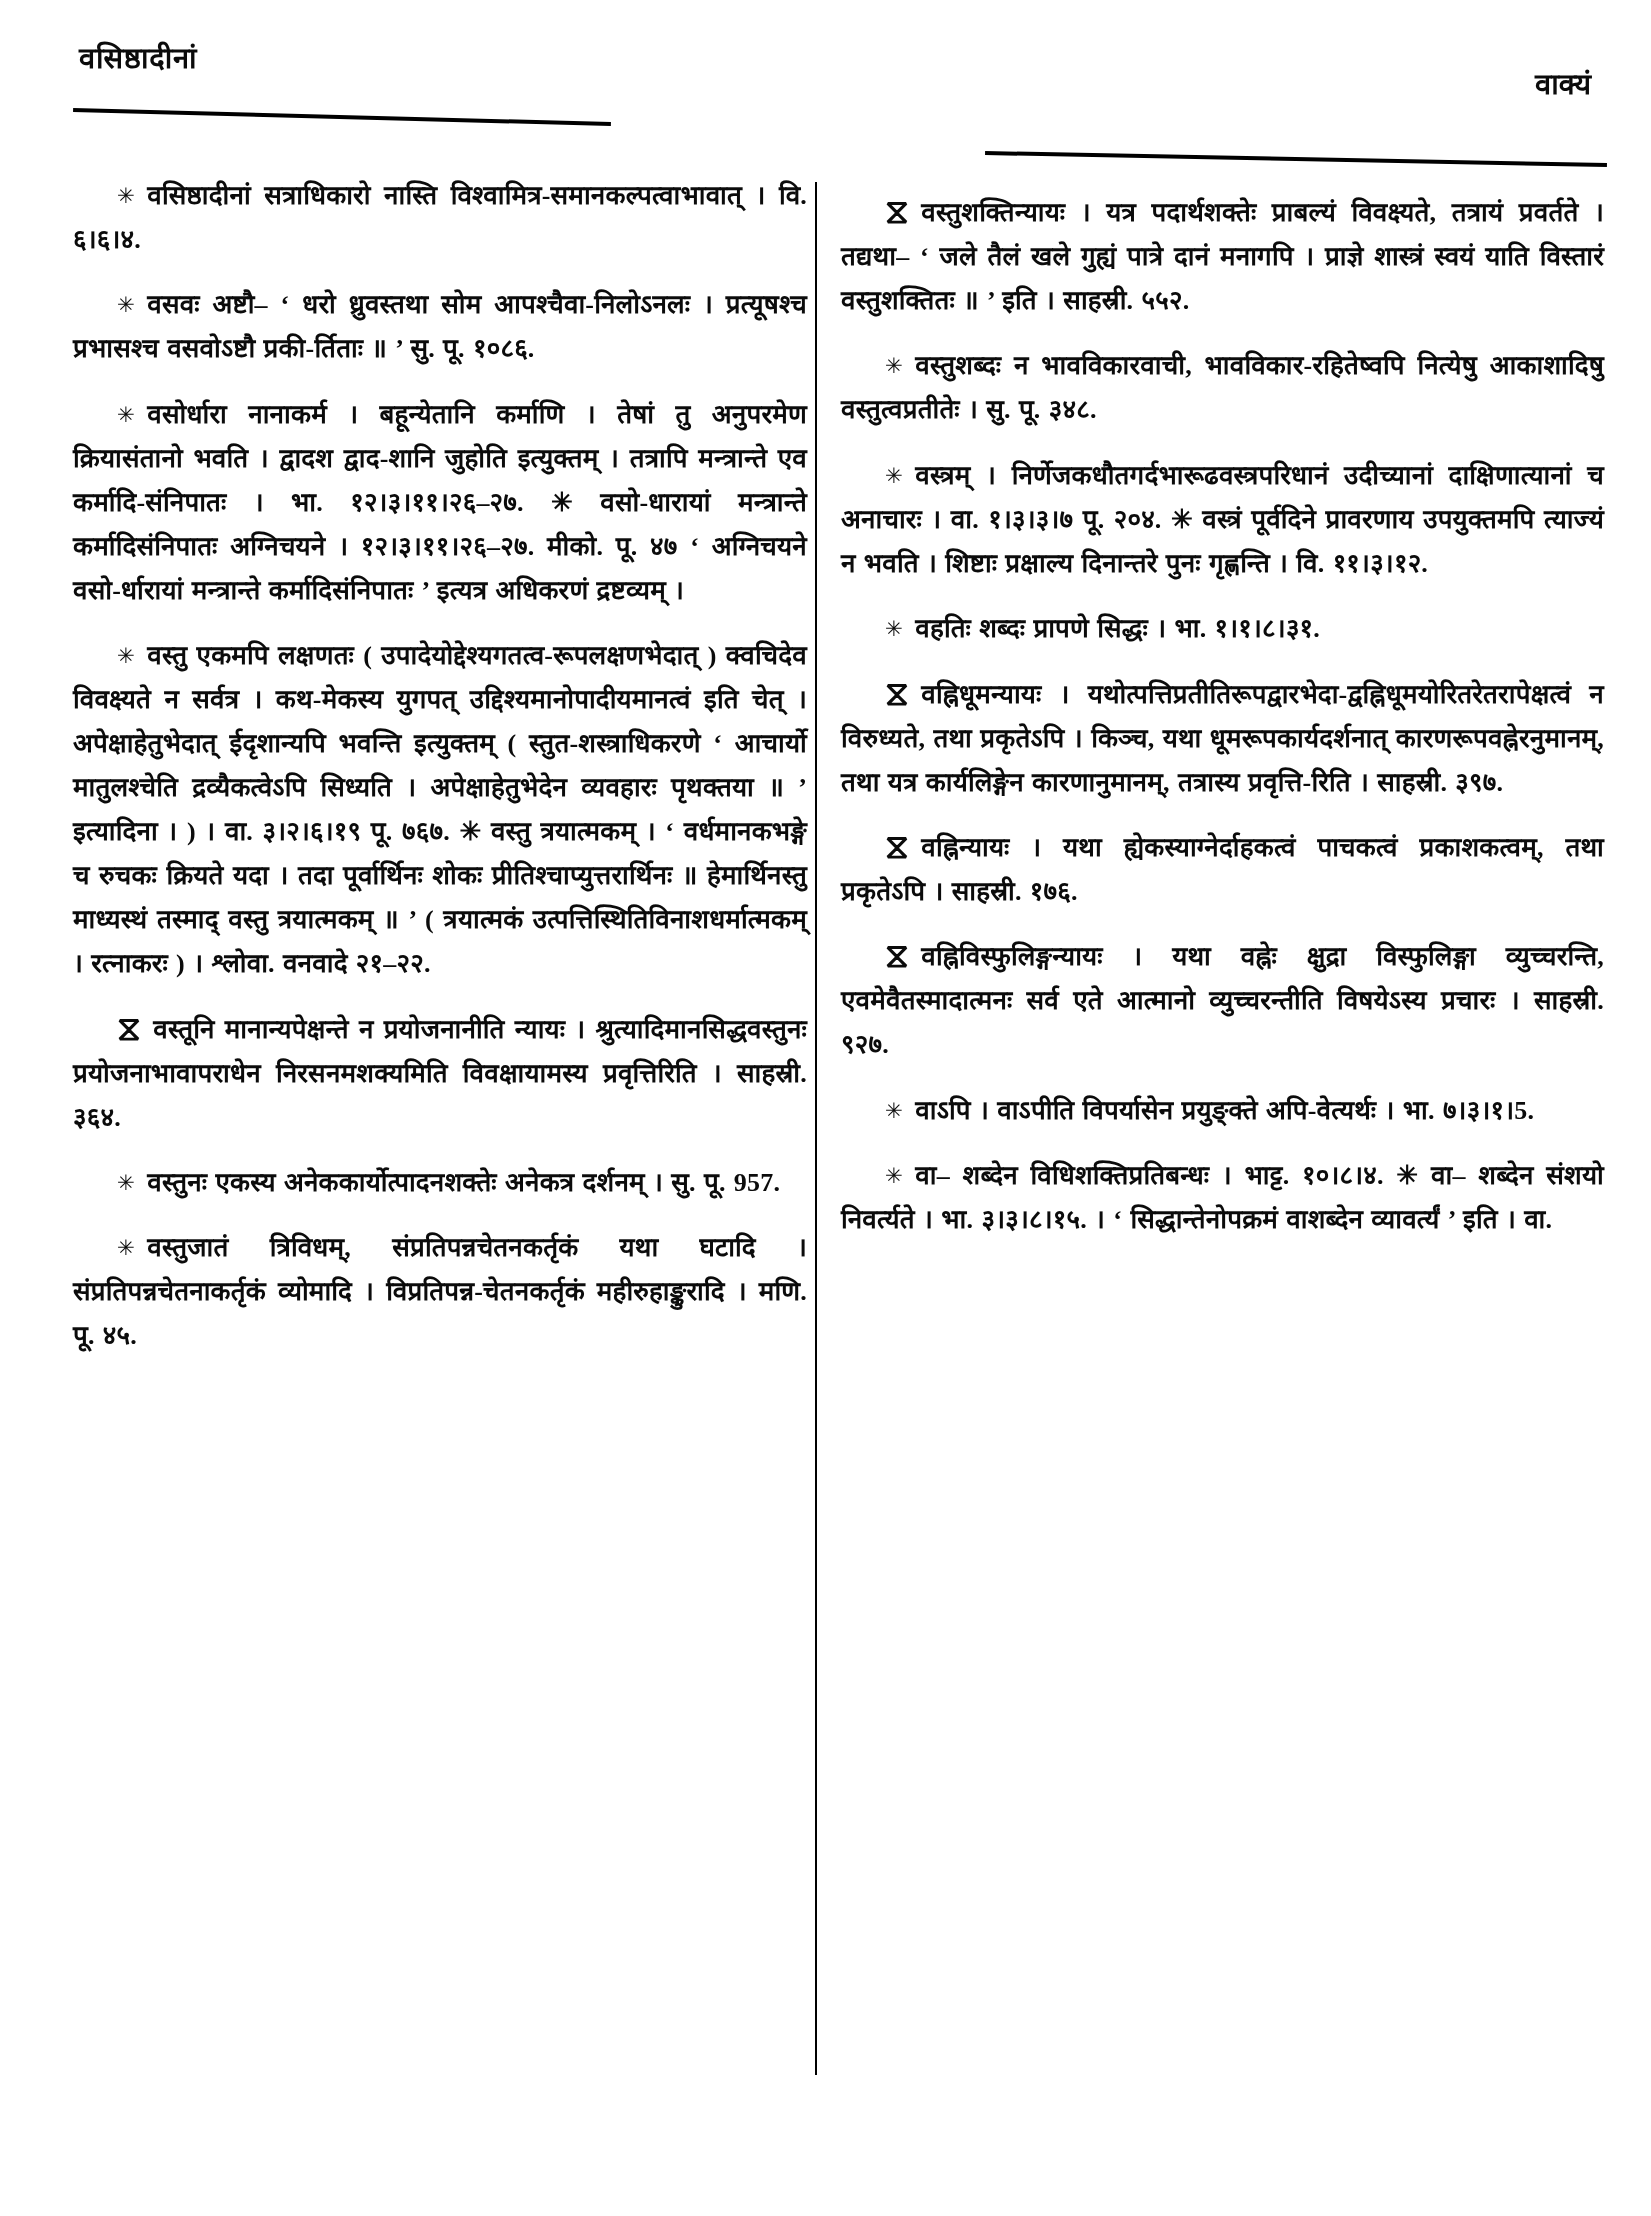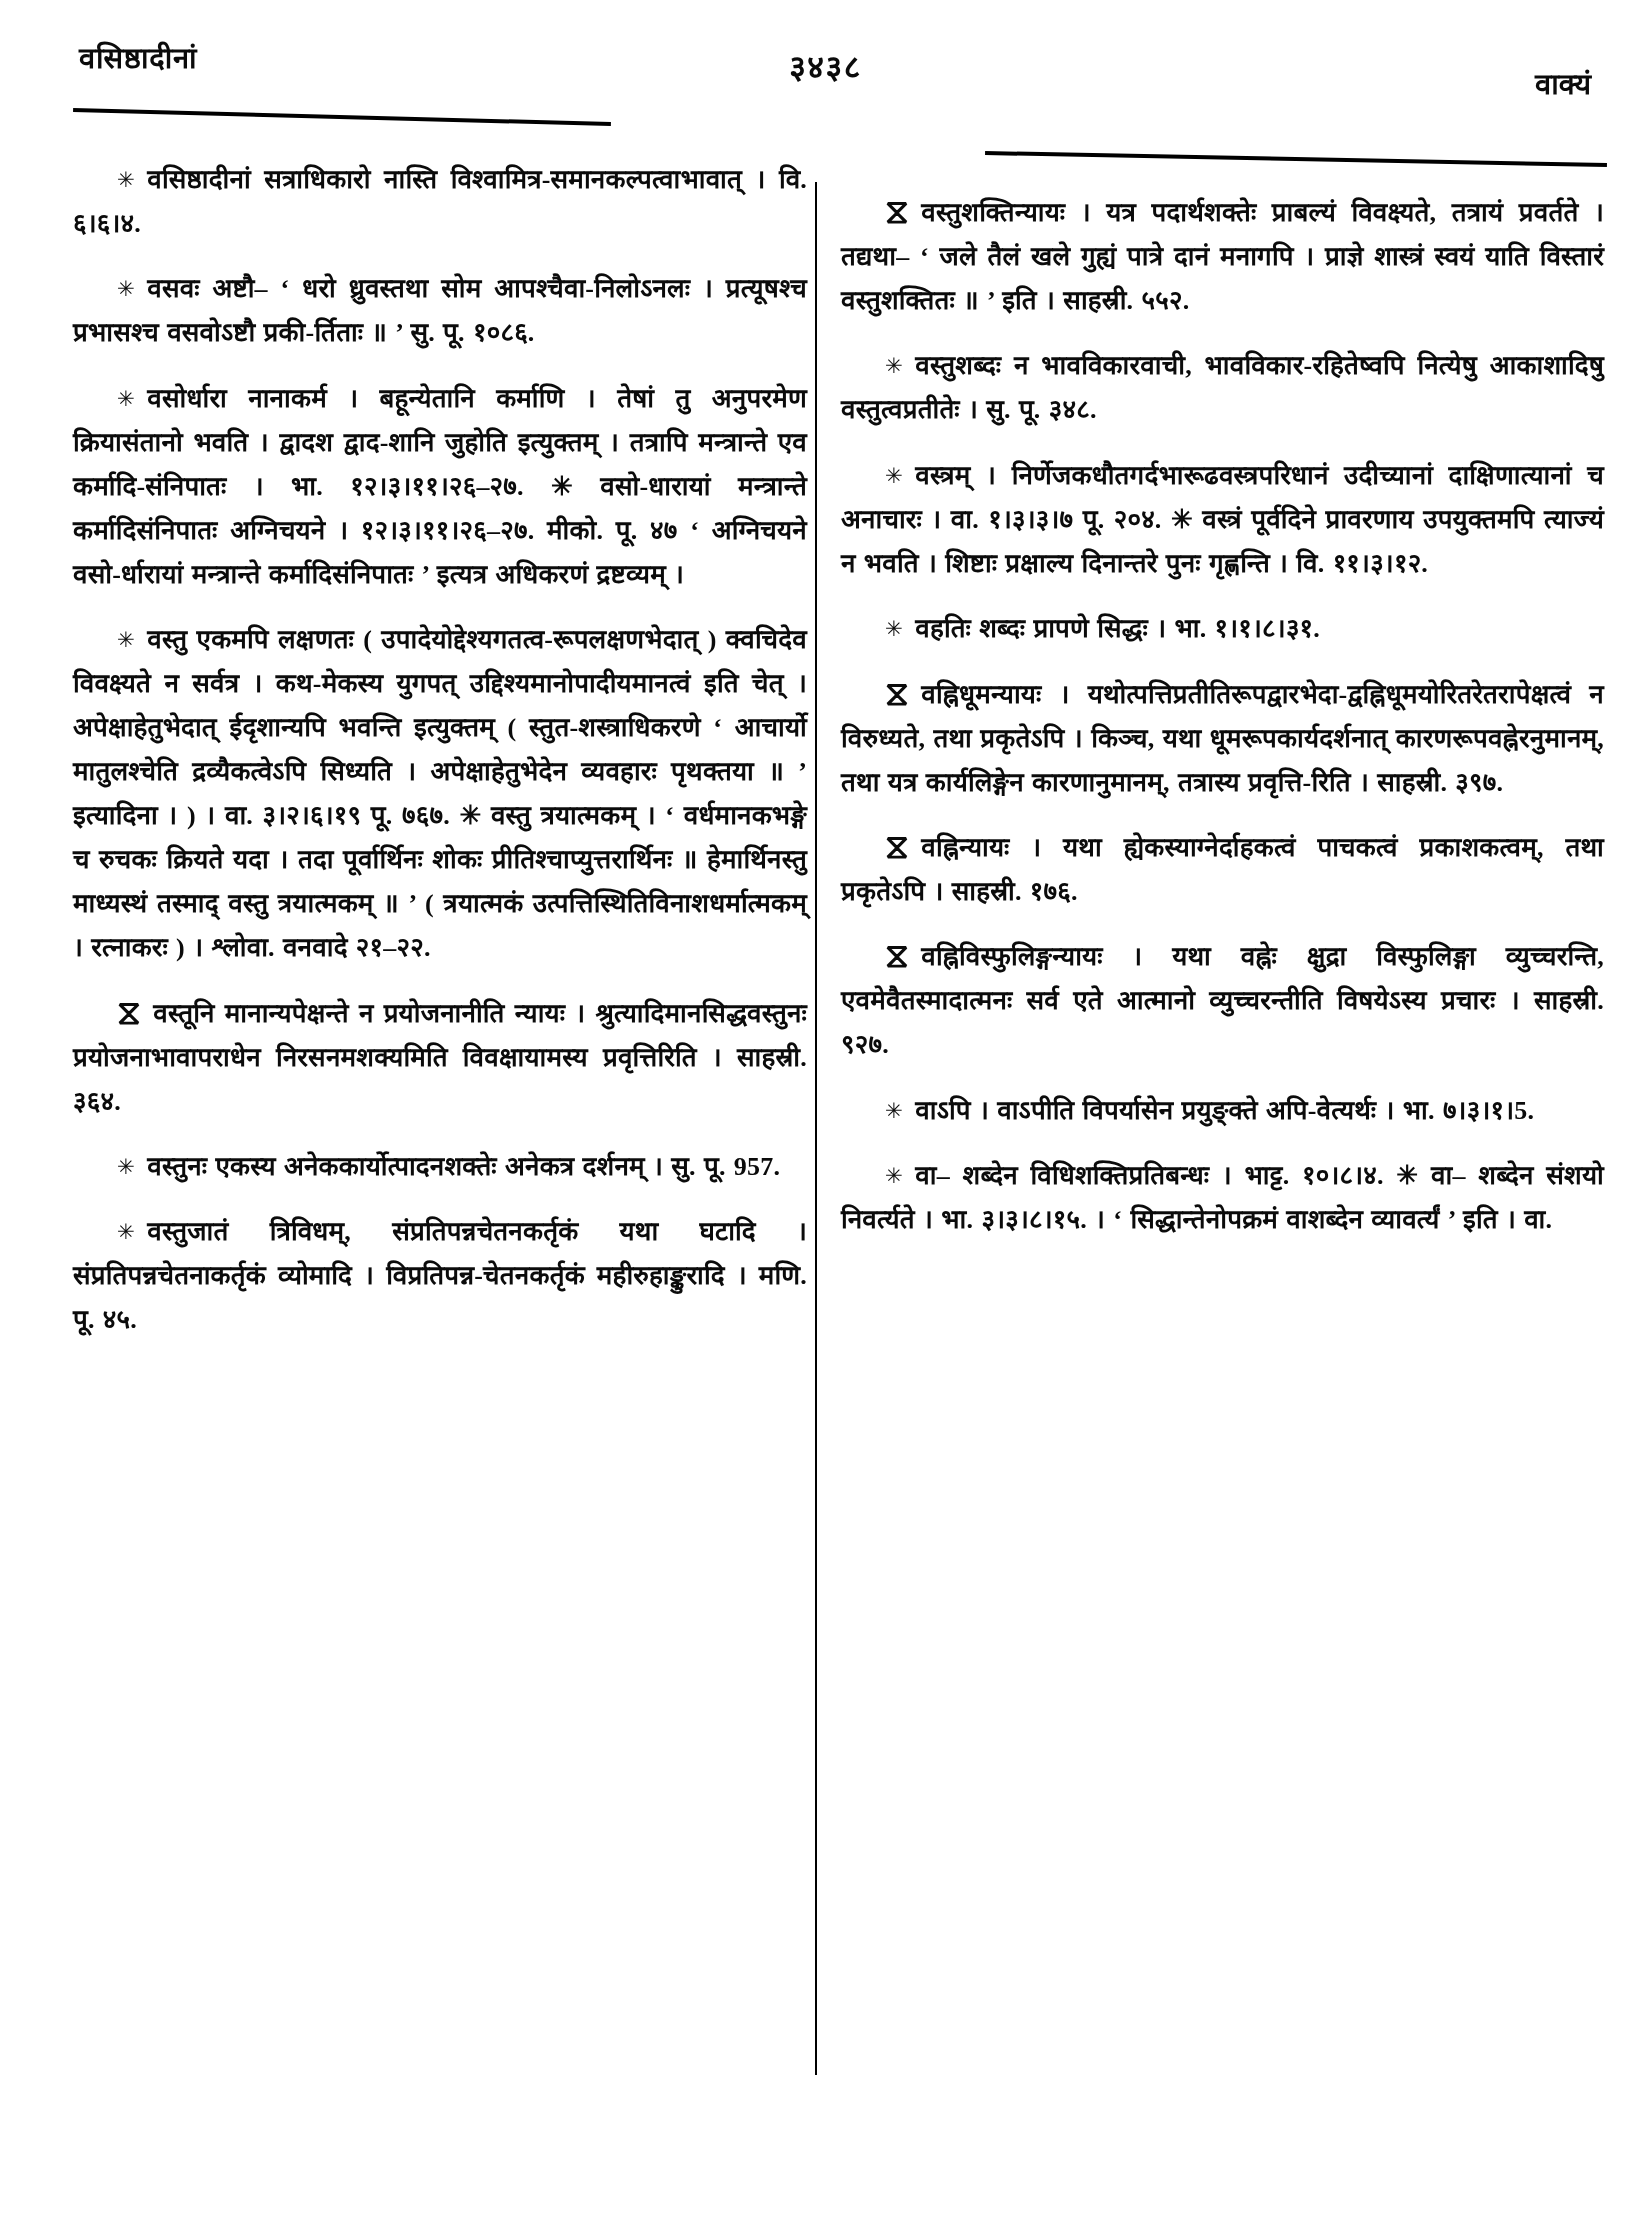--- a/index.html
+++ b/index.html
@@ -28,21 +28,21 @@
   .rule-left{left:73px;top:115px;width:538px;transform:rotate(1.5deg);}
   .rule-right{left:985px;top:157px;width:622px;transform:rotate(1.1deg);}
 
   
   .divider{
     position:absolute;left:815px;top:182px;width:2.3px;height:1893px;
     background:#000;
   }
 
   
-  .col{position:absolute;top:158px;}
+  .col{position:absolute;top:174px;}
   .col-left{left:73px;width:734px;}
   .col-right{left:841px;width:763px;top:191px;}
 
   .entry{
     margin:0 0 21.4px 0;
     font-size:26px;line-height:44px;
     font-weight:700;
     text-align:justify;
     text-indent:44px;
     letter-spacing:0.2px;
@@ -59,21 +59,20 @@
     font-size:34px;
     transform:translateY(1.5px);
   }
 </style>
 </head>
 <body>
 
 <div class="page">
 
   <div class="hdr-left">वसिष्ठादीनां</div>
-  <div class="hdr-page">३४३८</div>
   <div class="hdr-right">वाक्यं</div>
 
   <div class="rule rule-left"></div>
   <div class="rule rule-right"></div>
 
   <div class="divider"></div>
 
   <section class="col col-left" id="col-left">
   <p class="entry"><span class="marker plain">✳</span><span class="etext">वसिष्ठादीनां सत्राधिकारो नास्ति विश्वामित्र-समानकल्पत्वाभावात् । वि. ६।६।४.</span></p>
 

